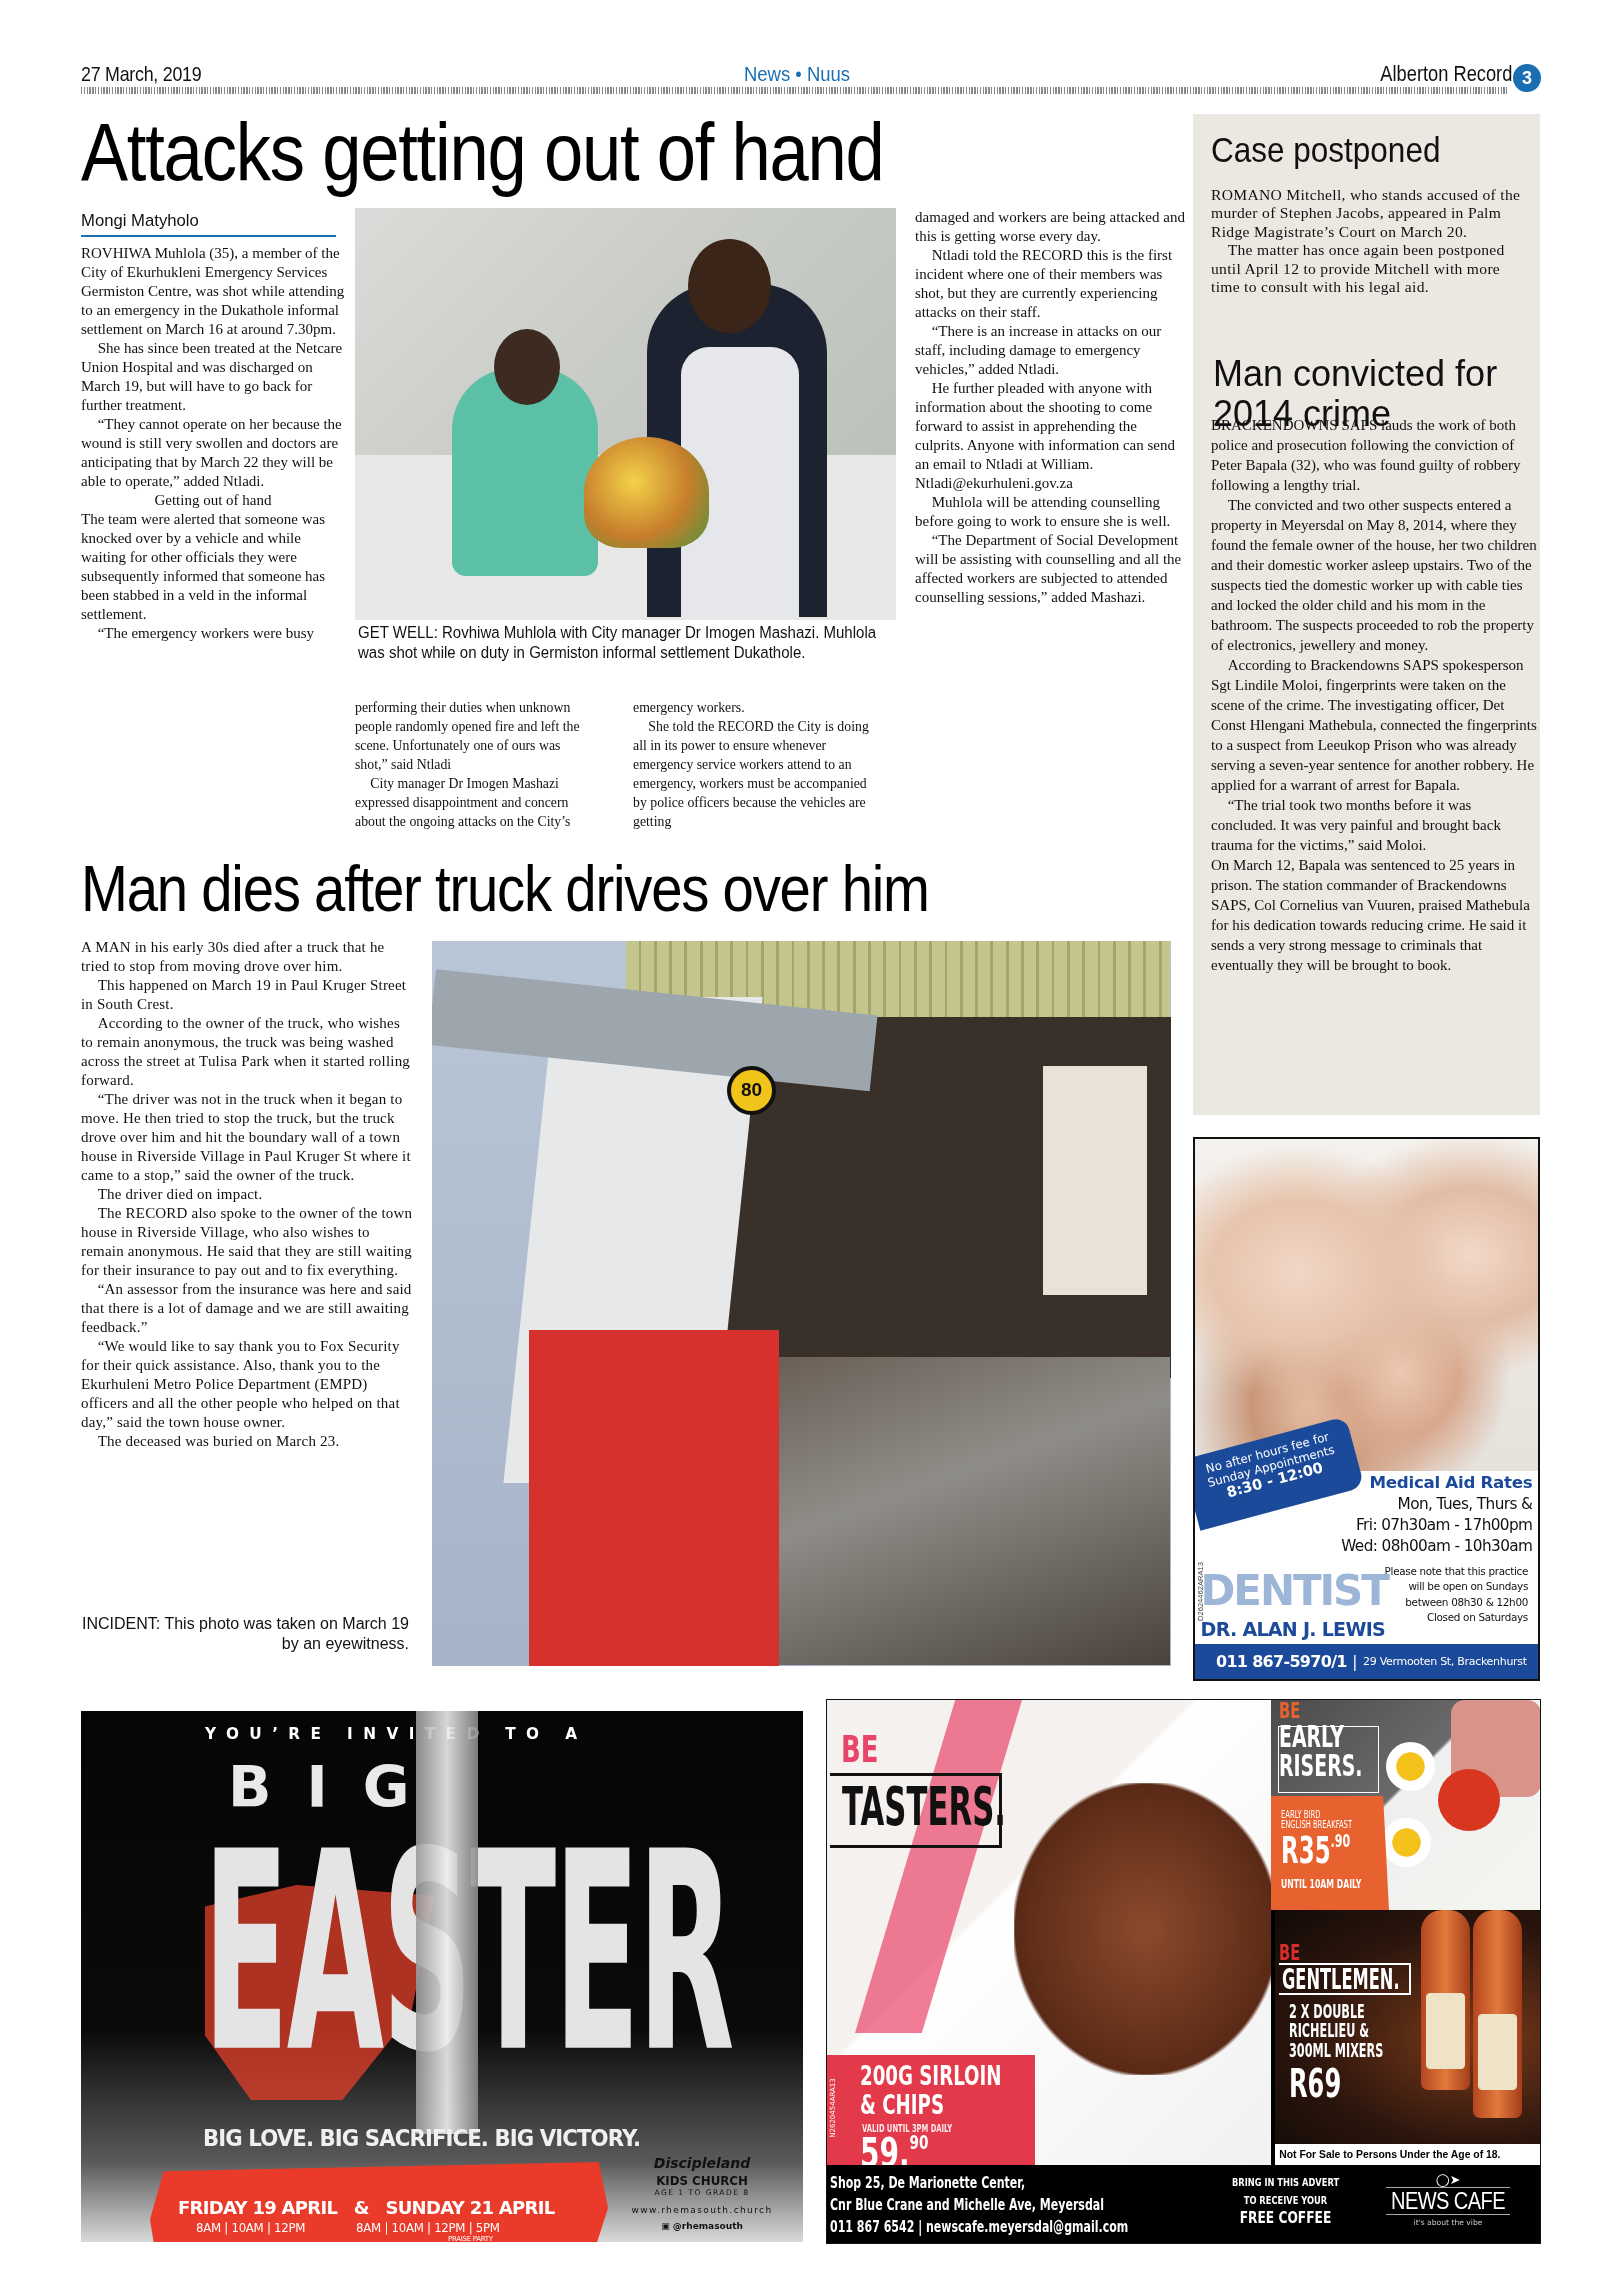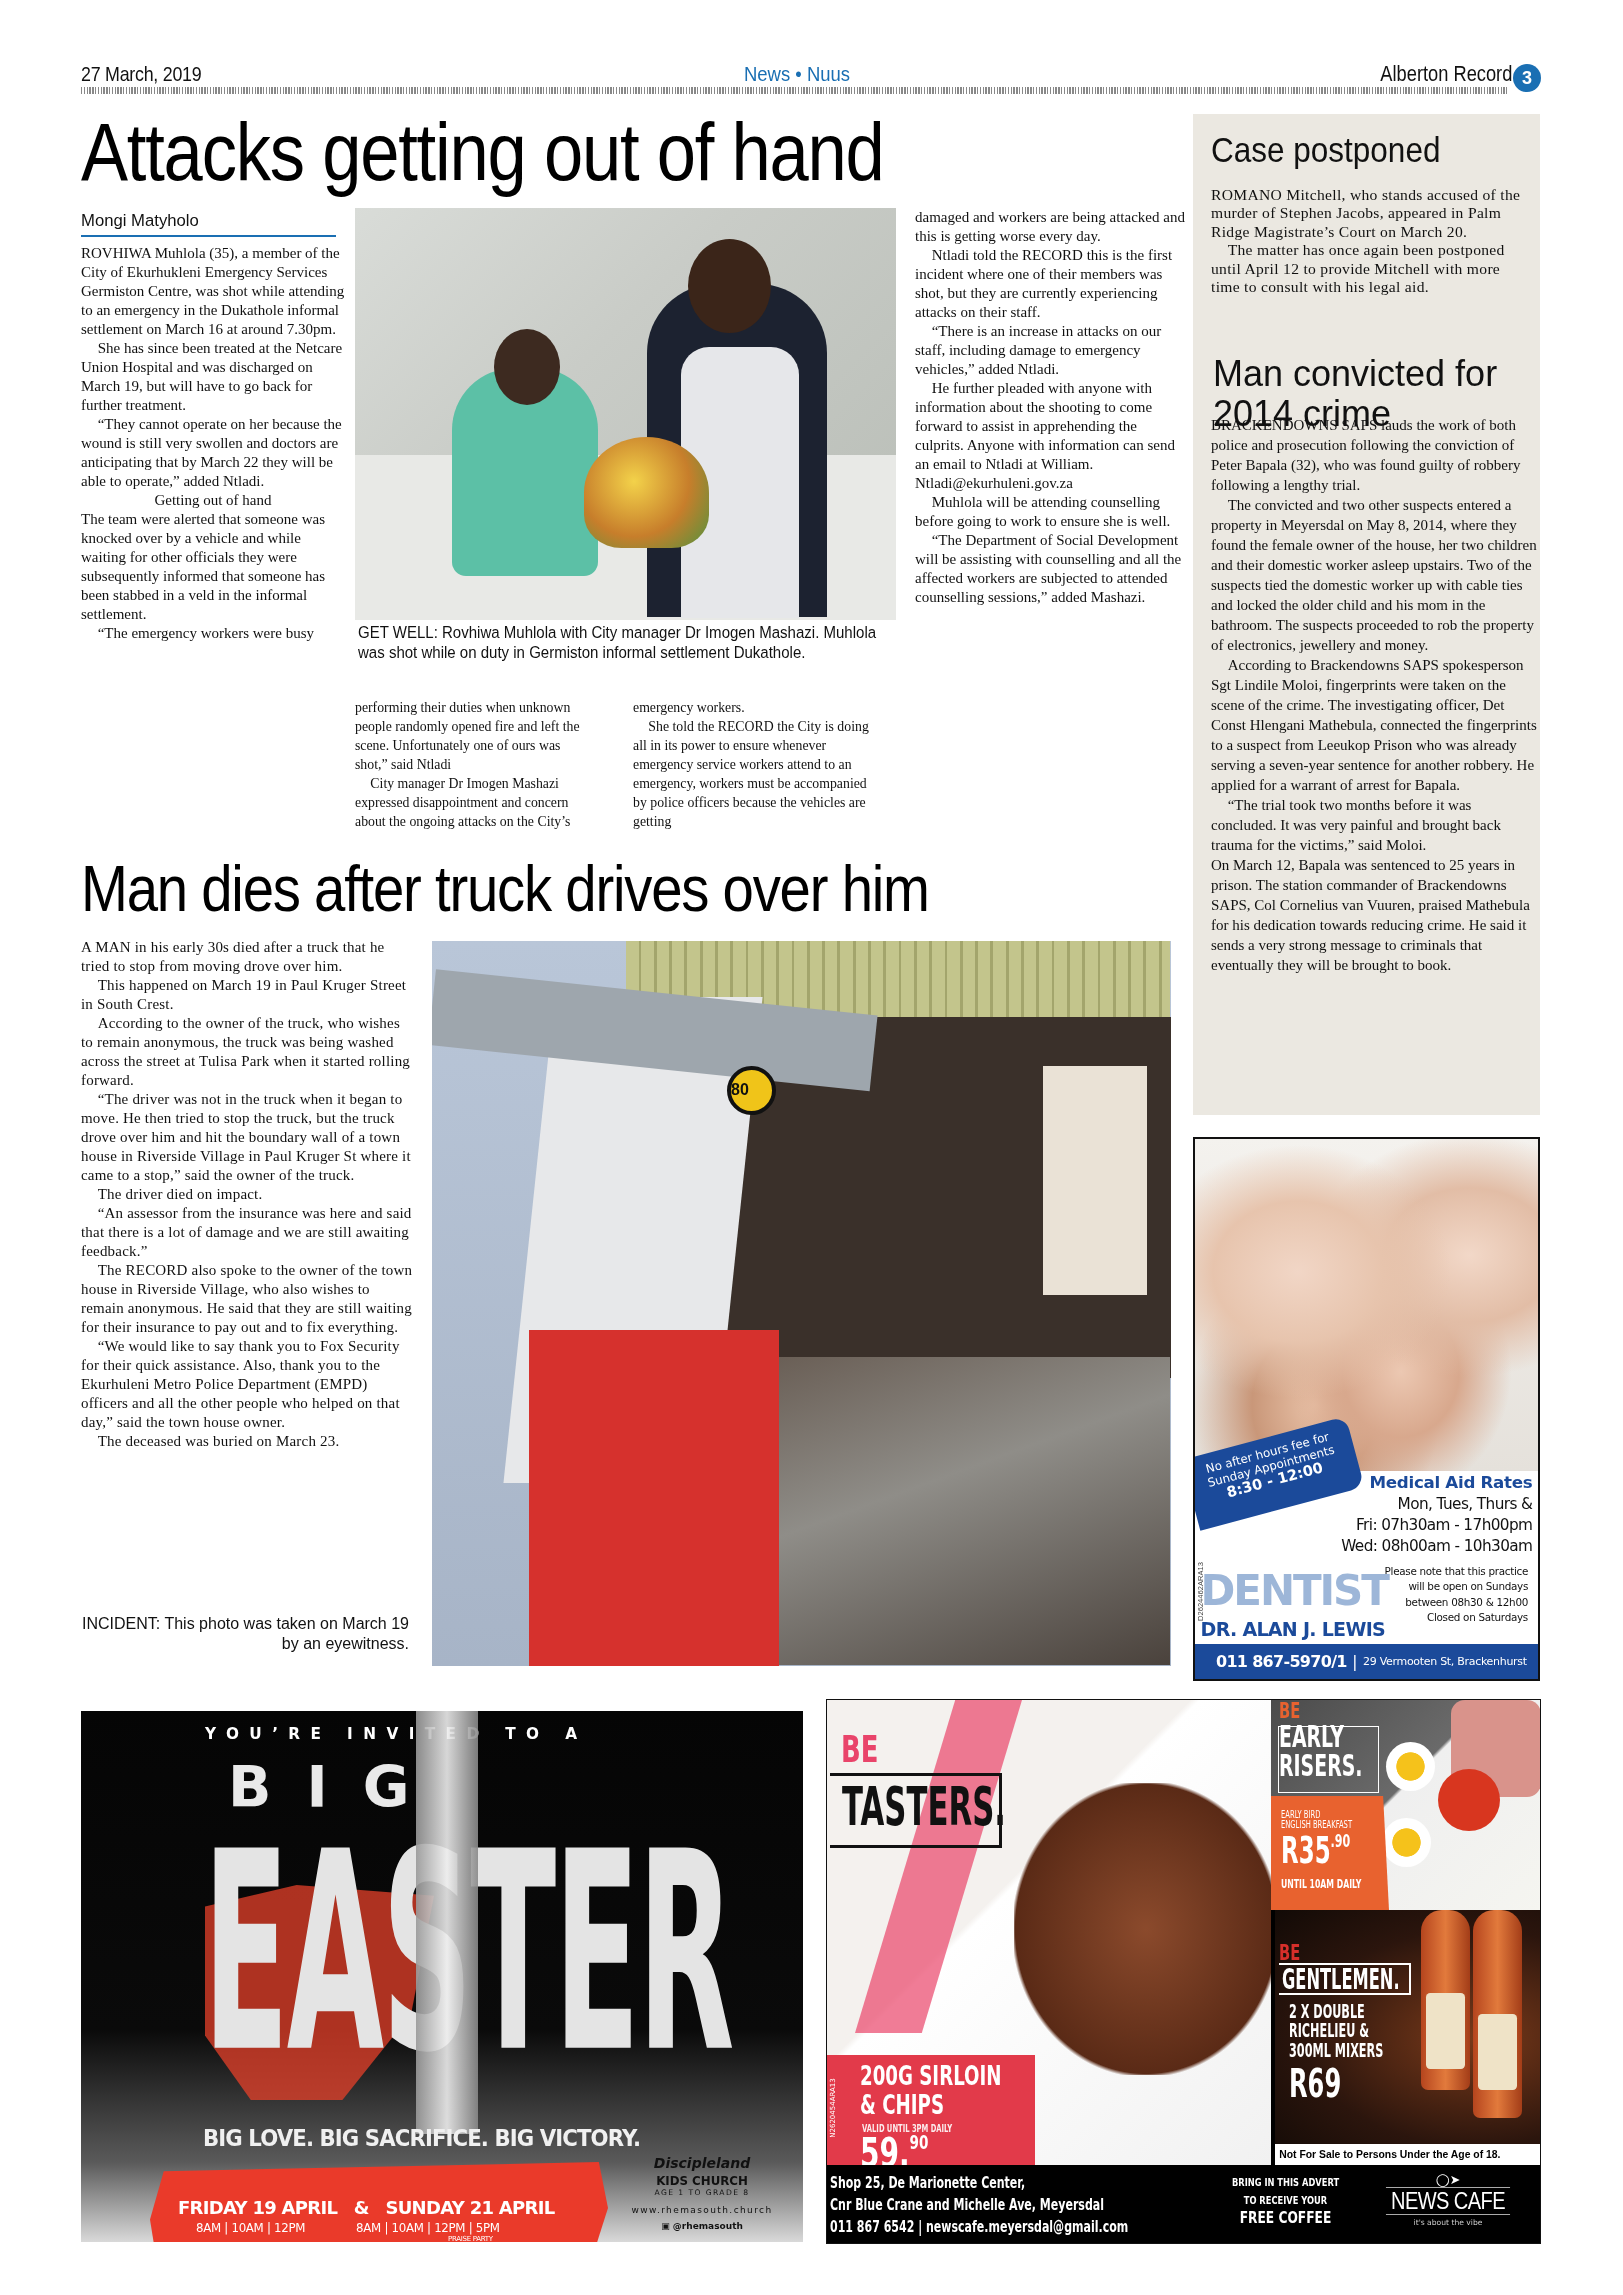--- a/index.html
+++ b/index.html
@@ -59,21 +59,21 @@
     background: linear-gradient(180deg, #b9c6d8 0%, #a7b4c7 100%); }
   .photo-truck .roof { position: absolute; left: 194px; top: 0; width: 544px; height: 76px;
     background: repeating-linear-gradient(90deg, #c3c58c 0 12.5px, #a3a56c 12.5px 15.3px); }
   .photo-truck .house { position: absolute; left: 292px; top: 76px; width: 447px; height: 361px; background: #3a302a; }
   .photo-truck .door { position: absolute; left: 611px; top: 125px; width: 104px; height: 229px; background: #eae2d6; }
   .photo-truck .cab { position: absolute; left: 97px; top: 56px; width: 208px; height: 486px; background: #e7e8ea; transform: skewX(-6deg); }
   .photo-truck .boom { position: absolute; left: 0; top: 28px; width: 444px; height: 76px; background: #9ea6ad; transform: rotate(6deg); transform-origin: left; }
   .photo-truck .red { position: absolute; left: 97px; top: 389px; width: 250px; height: 336px; background: #d6312d; }
   .photo-truck .rubble { position: absolute; left: 347px; top: 416px; width: 391px; height: 308px;
     background: linear-gradient(160deg, #6a5f56 0%, #8f8d88 40%, #4a423c 100%); }
-  .photo-truck .sign80 { position: absolute; left: 295px; top: 125px; width: 49px; height: 49px; border-radius: 50%; background: #f0c419; border: 4.2px solid #111; font-family: "Liberation Sans", sans-serif; font-weight: bold; font-size: 16px; text-align: left; line-height: 40px; }
+  .photo-truck .sign80 { position: absolute; left: 295px; top: 125px; width: 49px; height: 49px; border-radius: 50%; background: #f0c419; border: 4.2px solid #111; font-family: "Liberation Sans", sans-serif; font-weight: bold; font-size: 19px; text-align: center; line-height: 40px; }
   .col-b1 { left: 81px; top: 938px; width: 333px; font-size: 15px; line-height: 19px; letter-spacing: 0.2px; }
   .col-b1 p.ind { text-indent: 16.7px; }
   .cap-truck { left: 81px; top: 1614px; width: 328px; text-align: right; transform: none; font-size: 16px; }
 
   
   .ad-dentist { left: 1193px; top: 1137px; width: 347px; height: 544px; border: 2.1px solid #111; background: #fff; overflow: hidden; }
   .ad-dentist .photo { position: absolute; left: 0; top: 0; width: 100%; height: 332px;
     background: radial-gradient(ellipse at 30% 40%, #f1d6c6 0%, #e7c4ad 25%, transparent 45%),
                 radial-gradient(ellipse at 80% 35%, #f2d8c8 0%, #e2bda6 22%, transparent 40%),
                 radial-gradient(ellipse at 60% 70%, #ecc8b2 0%, #d8a88d 20%, transparent 38%),
@@ -219,22 +219,22 @@
   <p>On March 12, Bapala was sentenced to 25 years in prison. The station commander of Brackendowns SAPS, Col Cornelius van Vuuren, praised Mathebula for his dedication towards reducing crime. He said it sends a very strong message to criminals that eventually they will be brought to book.</p>
 </div>
 
 <div class="abs headline h-truck">Man dies after truck drives over him</div>
 <div class="abs col-b1">
   <p>A MAN in his early 30s died after a truck that he tried to stop from moving drove over him.</p>
   <p class="ind">This happened on March 19 in Paul Kruger Street in South Crest.</p>
   <p class="ind">According to the owner of the truck, who wishes to remain anonymous, the truck was being washed across the street at Tulisa Park when it started rolling forward.</p>
   <p class="ind">“The driver was not in the truck when it began to move. He then tried to stop the truck, but the truck drove over him and hit the boundary wall of a town house in Riverside Village in Paul Kruger St where it came to a stop,” said the owner of the truck.</p>
   <p class="ind">The driver died on impact.</p>
+  <p class="ind">The RECORD also spoke to the owner of the town house in Riverside Village, who also wishes to remain anonymous. He said that they are still waiting for their insurance to pay out and to fix everything.</p>
   <p class="ind">“An assessor from the insurance was here and said that there is a lot of damage and we are still awaiting feedback.”</p>
-  <p class="ind">The RECORD also spoke to the owner of the town house in Riverside Village, who also wishes to remain anonymous. He said that they are still waiting for their insurance to pay out and to fix everything.</p>
   <p class="ind">“We would like to say thank you to Fox Security for their quick assistance. Also, thank you to the Ekurhuleni Metro Police Department (EMPD) officers and all the other people who helped on that day,” said the town house owner.</p>
   <p class="ind">The deceased was buried on March 23.</p>
 </div>
 <div class="abs caption cap-truck">INCIDENT: This photo was taken on March 19 by an eyewitness.</div>
 
 <div class="abs photo-truck">
   <div class="roof"></div>
   <div class="house"></div>
   <div class="door"></div>
   <div class="cab"></div>

